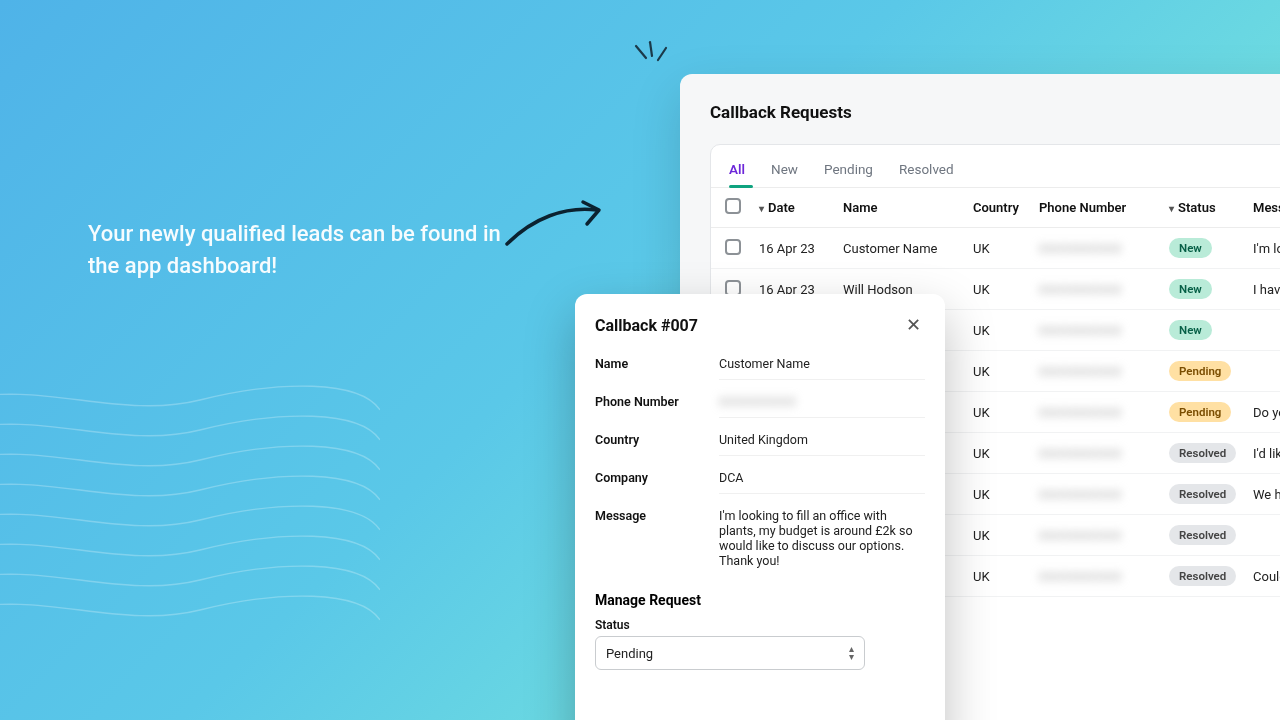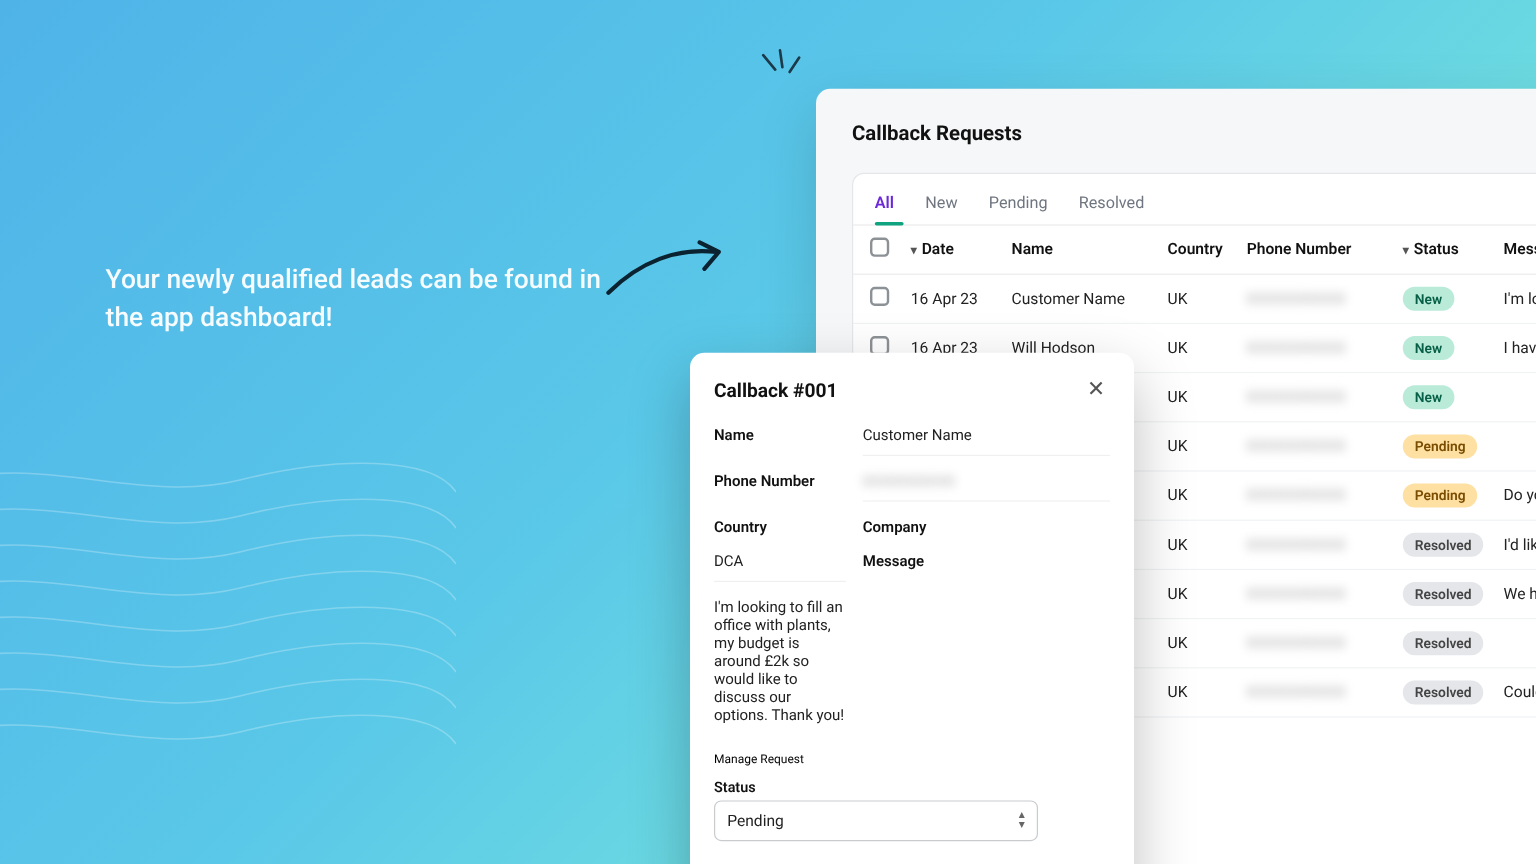--- a/index.html
+++ b/index.html
@@ -66,21 +66,21 @@
   .modal .mhead { display:flex; justify-content: space-between; align-items:center; margin-bottom: 14px; }
   .modal .mtitle { font-size: 16px; font-weight: 700; color:#111; }
   .closex { font-size: 18px; color:#555; cursor:pointer; padding:4px; line-height:1; }
   .kv { display:grid; grid-template-columns: 110px 1fr; gap: 10px 14px; font-size: 12.5px; }
   .kv .k { color:#111; font-weight:600; padding-top:4px; }
   .kv .v { color:#222; border-bottom:1px solid #f0f0f0; padding: 4px 0 8px; }
   .kv .v.noborder { border-bottom: none; }
   .kv .v .blur { font-size: 12px; }
 
   .section { margin-top: 16px; }
-  .section h4 { font-size: 10px; font-weight:400; margin-bottom: 10px; }
+  .section h4 { font-size: 14px; font-weight:700; margin-bottom: 10px; }
   .field-label { font-size: 12px; font-weight:600; color:#111; margin-bottom:4px; display:block; }
   .select {
     display:flex; justify-content:space-between; align-items:center;
     width: 270px; height: 34px; border:1px solid #c9cccf; border-radius:6px;
     padding: 0 10px; font-size: 13px; color:#222; background:#fff;
   }
   .select .arrows { font-size: 10px; line-height: 8px; color:#666; display:flex; flex-direction:column; }
   .hint { font-size: 11px; color:#6f7680; margin-top: 3px; }
 </style>
 </head>
@@ -212,32 +212,33 @@
           <span><span class="blur">0000000000</span></span>
           <span><span class="badge resolved">Resolved</span></span>
           <span class="msgcell">Could s</span>
         </div>
       </div>
   </div>
 </div>
 
 <div class="modal">
   <div class="mhead">
-    <div class="mtitle">Callback #001</div>
+    <div class="mtitle">Callback #007</div>
     <div class="closex">✕</div>
   </div>
 
   <div class="kv">
     <div class="k">Name</div>
     <div class="v">Customer Name</div>
 
     <div class="k">Phone Number</div>
     <div class="v"><span class="blur">0000000000</span></div>
 
     <div class="k">Country</div>
+    <div class="v">United Kingdom</div>
 
     <div class="k">Company</div>
     <div class="v">DCA</div>
 
     <div class="k">Message</div>
     <div class="v noborder">I'm looking to fill an office with plants, my budget is around £2k so would like to discuss our options. Thank you!</div>
   </div>
 
   <div class="section">
     <h4>Manage Request</h4>

